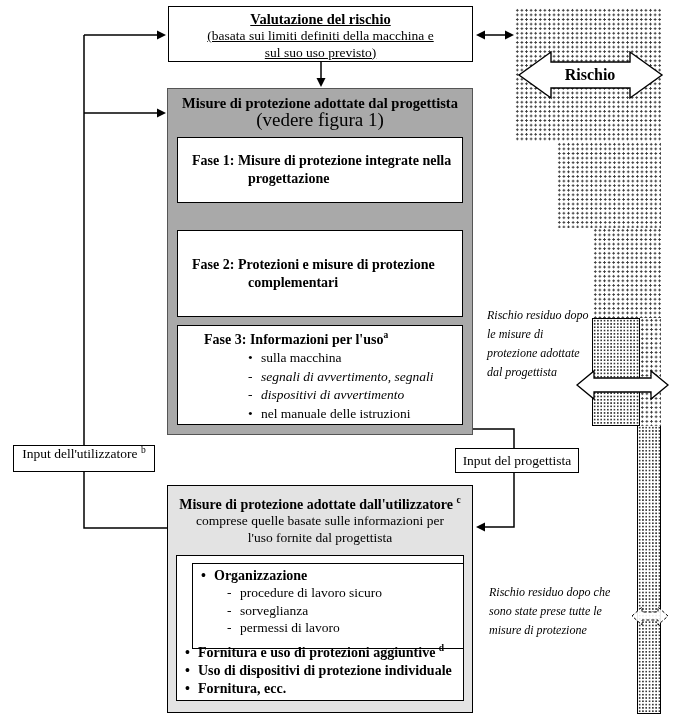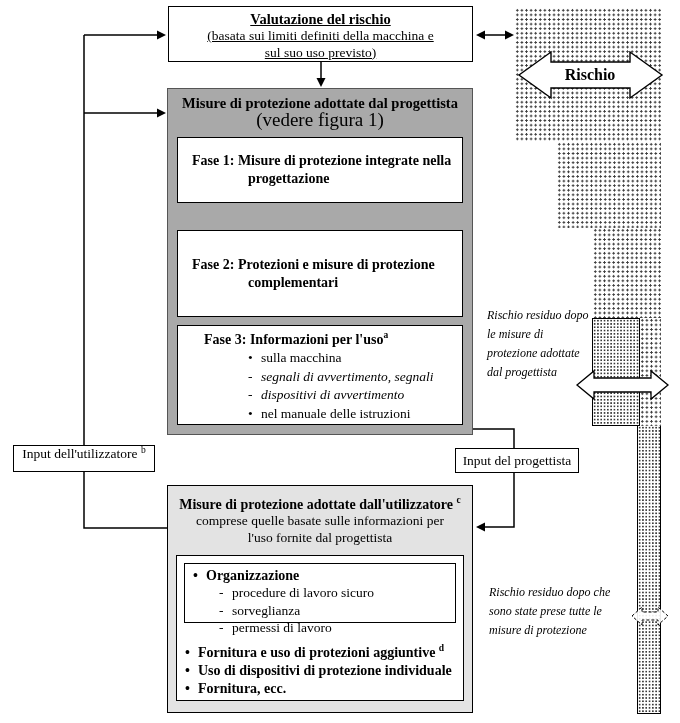--- a/index.html
+++ b/index.html
@@ -44,21 +44,21 @@
   sup{font-size:9.5px;vertical-align:super;line-height:0;}
   #box-input-user{left:13px;top:445px;width:142px;height:27px;border-width:1.4px;
     display:flex;justify-content:center;font-size:13.5px;}
   #box-input-designer{left:455px;top:448px;width:124px;height:25px;border-width:1.4px;
     display:flex;align-items:center;justify-content:center;font-size:13.5px;}
   #box-user{left:167px;top:485px;width:306px;height:228px;background:#e3e3e3;border-width:1.2px;}
   #box-user .hdr{text-align:center;padding-top:10px;}
   #box-user .hdr .title{font-weight:bold;font-size:14px;line-height:17px;}
   #box-user .hdr .sub{font-size:13.5px;line-height:16.5px;max-width:262px;margin:0 auto;}
   #user-inner{position:absolute;left:8px;top:69px;width:288px;height:146px;background:#fff;border:1.2px solid #000;box-sizing:border-box;}
-  #org-box{position:absolute;left:7px;top:7px;width:272px;height:60px;border:1.2px solid #000;box-sizing:border-box;padding:3px 14px 0 8px;}
+  #org-box{position:absolute;left:15px;top:7px;width:272px;height:86px;border:1.2px solid #000;box-sizing:border-box;padding:3px 14px 0 8px;}
   #org-box .org-title{font-weight:bold;font-size:14px;line-height:17px;}
   #org-box .org-items{margin-left:26px;font-size:13.5px;line-height:17.5px;}
   #user-bullets{position:absolute;left:8px;top:88px;font-weight:bold;font-size:14px;line-height:18px;}
   
   .side-text{position:absolute;z-index:2;text-align:left;font-size:12px;line-height:19px;font-style:italic;}
   #mid-risk-text{left:487px;top:306px;width:102px;}
   #bottom-risk-text{left:489px;top:583px;width:142px;}
   #risk-arrow-label{position:absolute;left:540px;top:66px;width:100px;z-index:4;
     text-align:center;font-weight:bold;font-size:16px;}
 </style>

